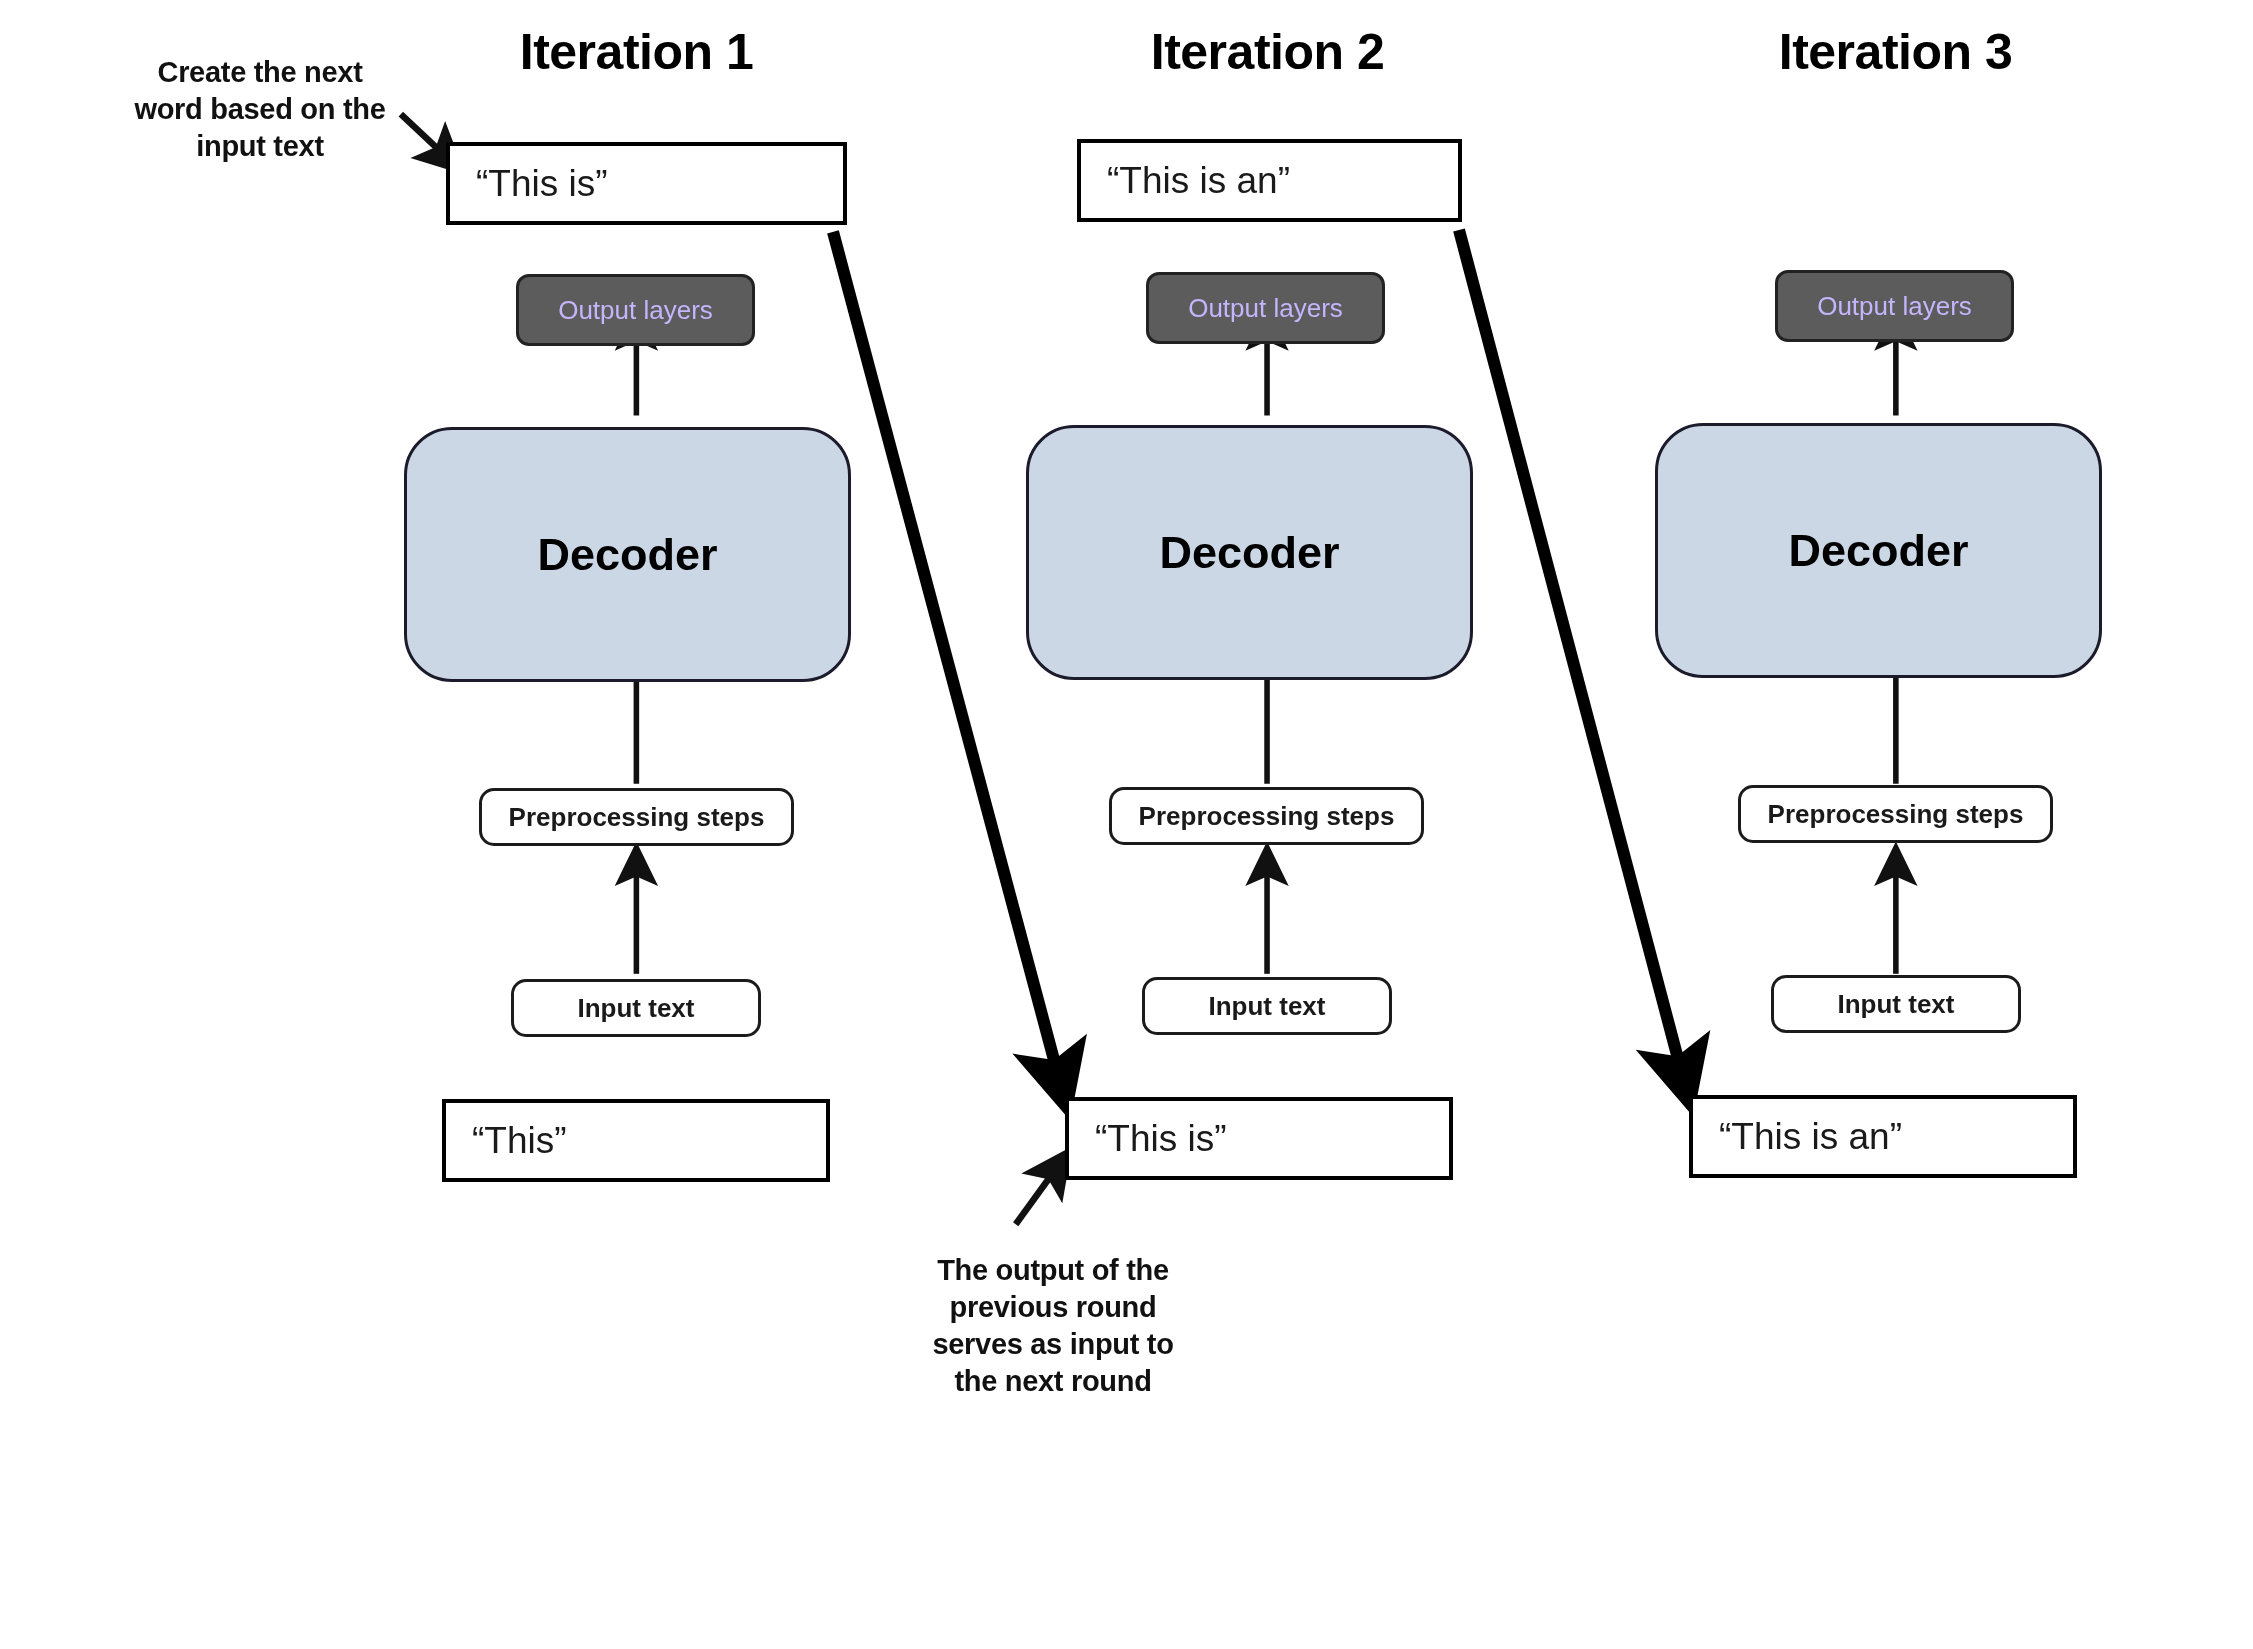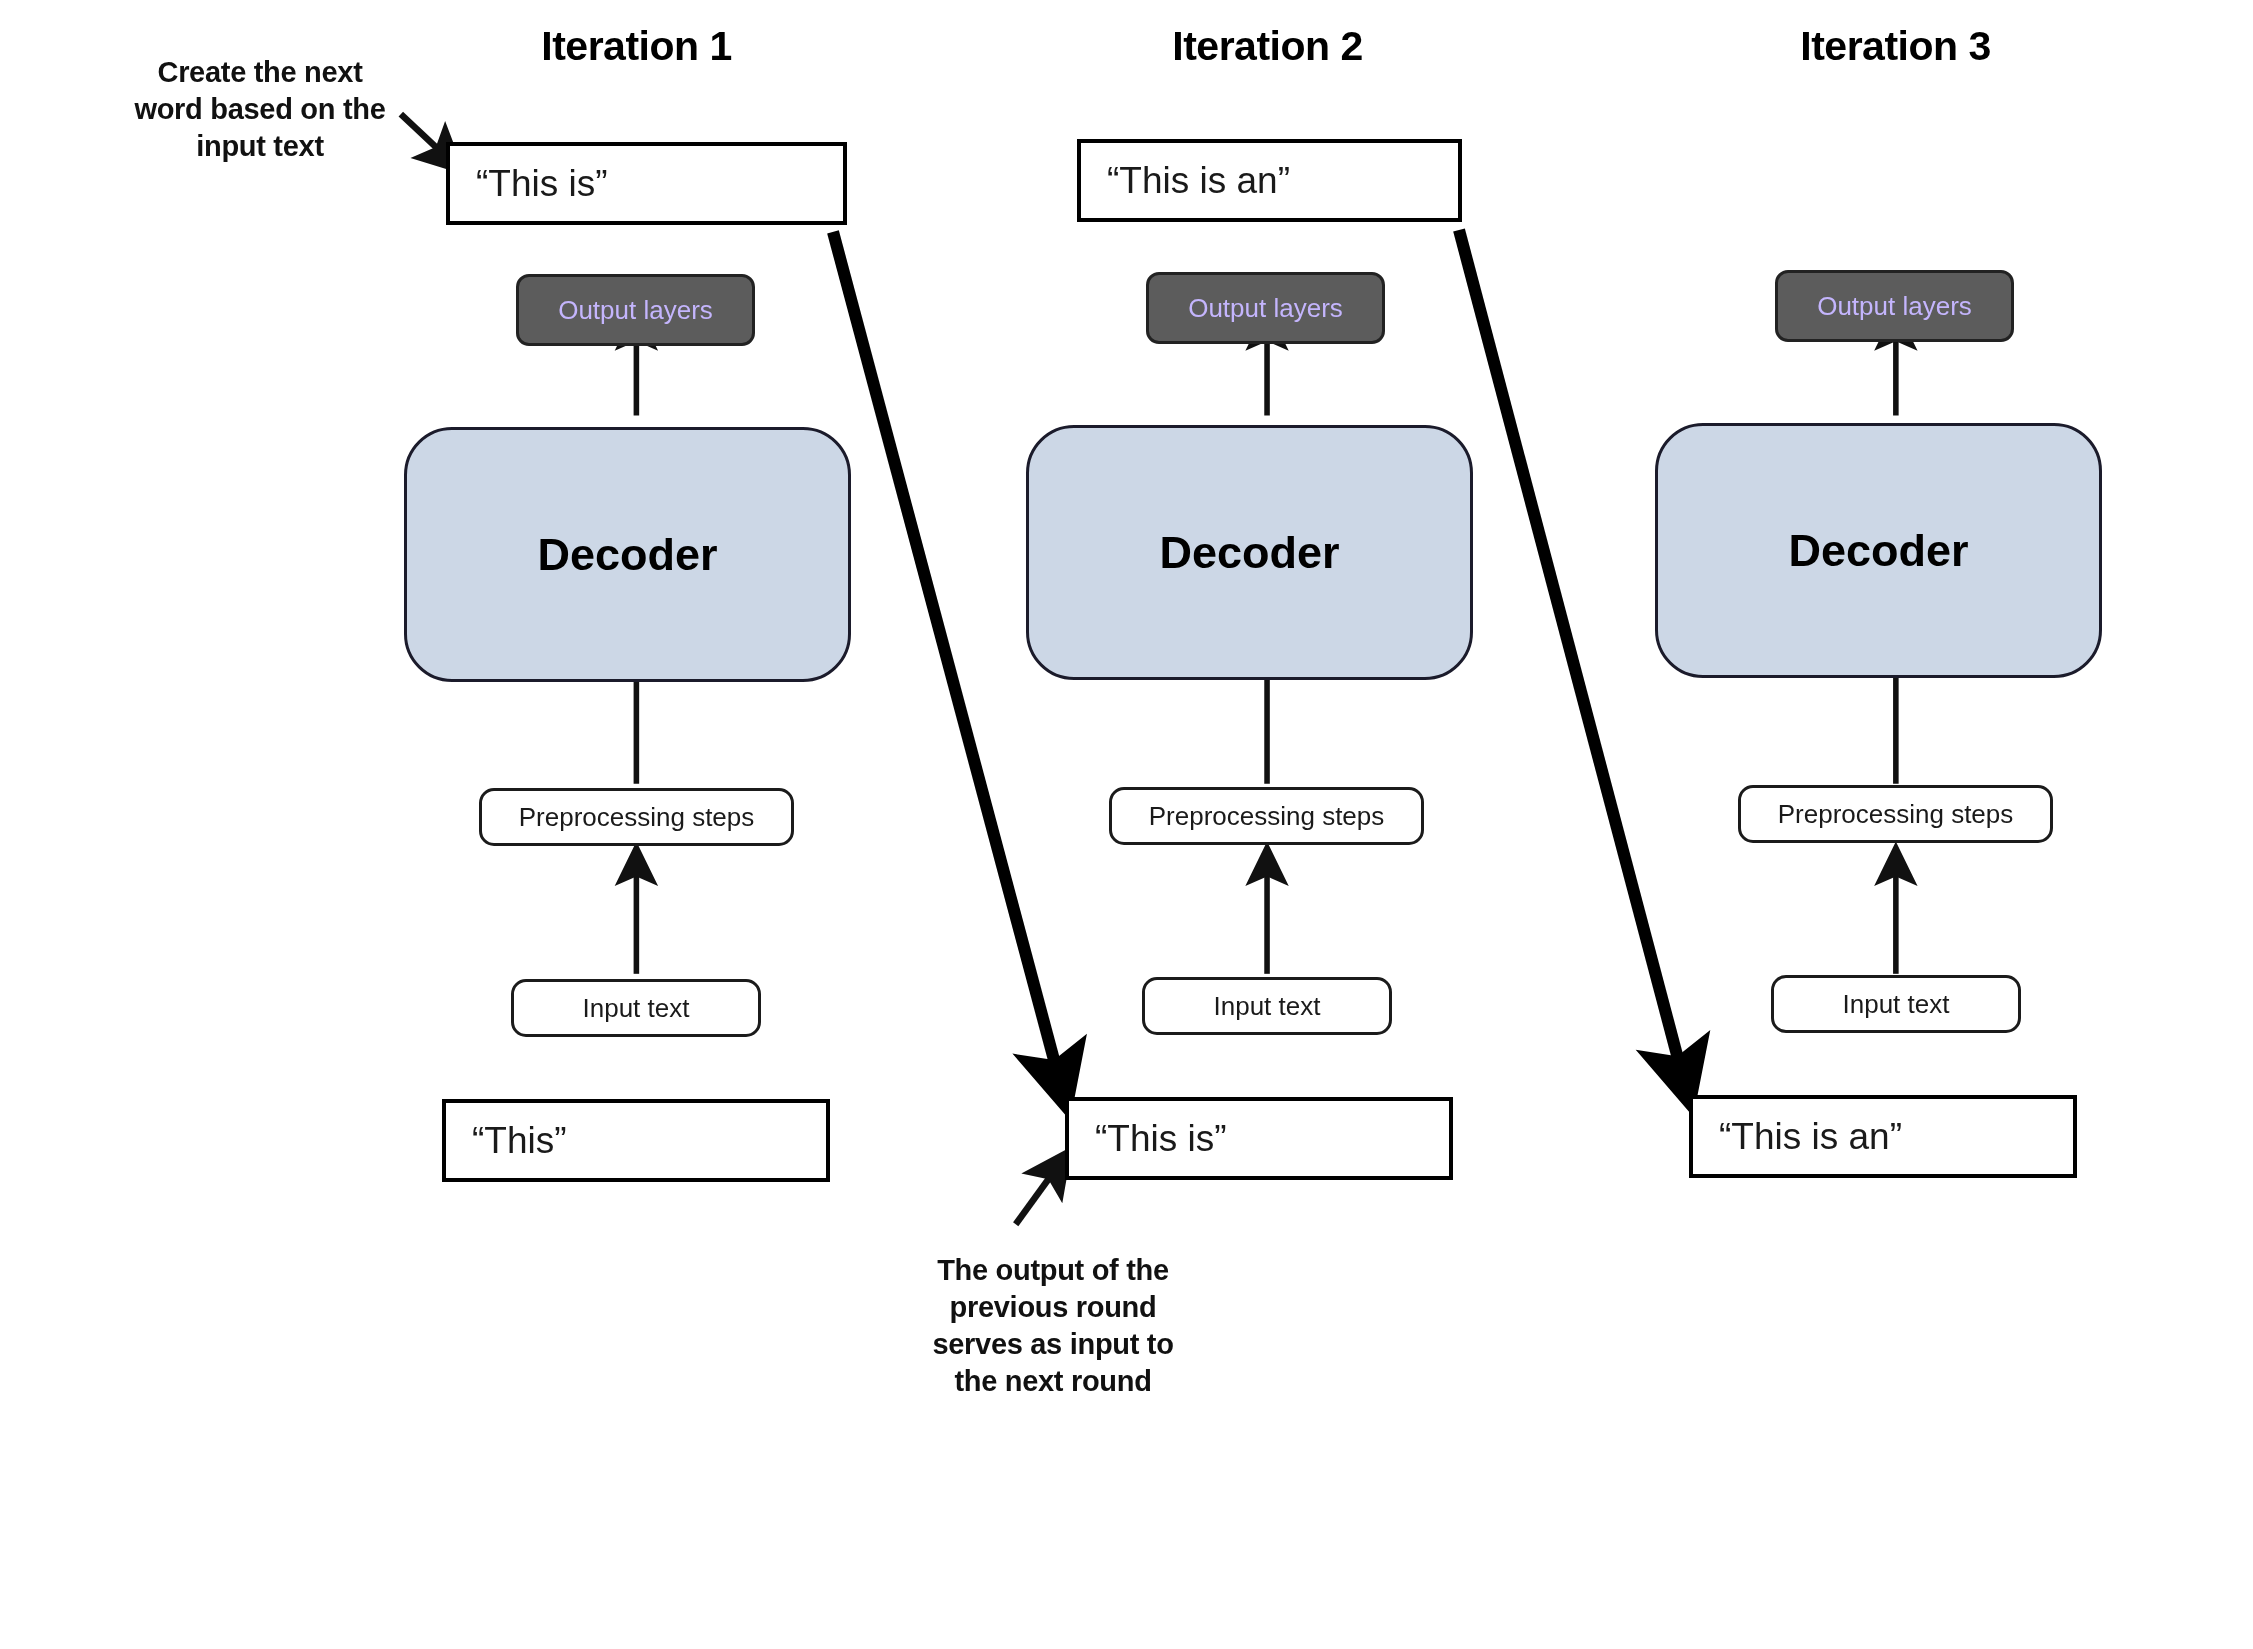--- a/index.html
+++ b/index.html
@@ -19,21 +19,21 @@
     width: 2254px;
     height: 1649px;
     background: #ffffff;
   }
   .abs { position: absolute; }
 
   
   .col-title {
     font-family: "Liberation Sans", sans-serif;
     font-weight: bold;
-    font-size: 41px;
+    font-size: 50px;
     color: #000000;
     text-align: center;
     letter-spacing: -0.5px;
     white-space: nowrap;
   }
 
   
   .text-box {
     box-sizing: border-box;
     border: 4.6px solid #000000;
@@ -86,20 +86,21 @@
     background: #ffffff;
     border: 3.7px solid #1b1b1b;
     border-radius: 15px;
     color: #1a1a1a;
     font-size: 26px;
     font-family: "Liberation Sans", sans-serif;
     display: flex;
     align-items: center;
     justify-content: center;
     white-space: nowrap;
+    font-weight: bold;
   }
 
   
   .annotation {
     font-family: "Liberation Sans", sans-serif;
     font-weight: bold;
     font-size: 29px;
     line-height: 1.28;
     color: #111111;
     text-align: center;

